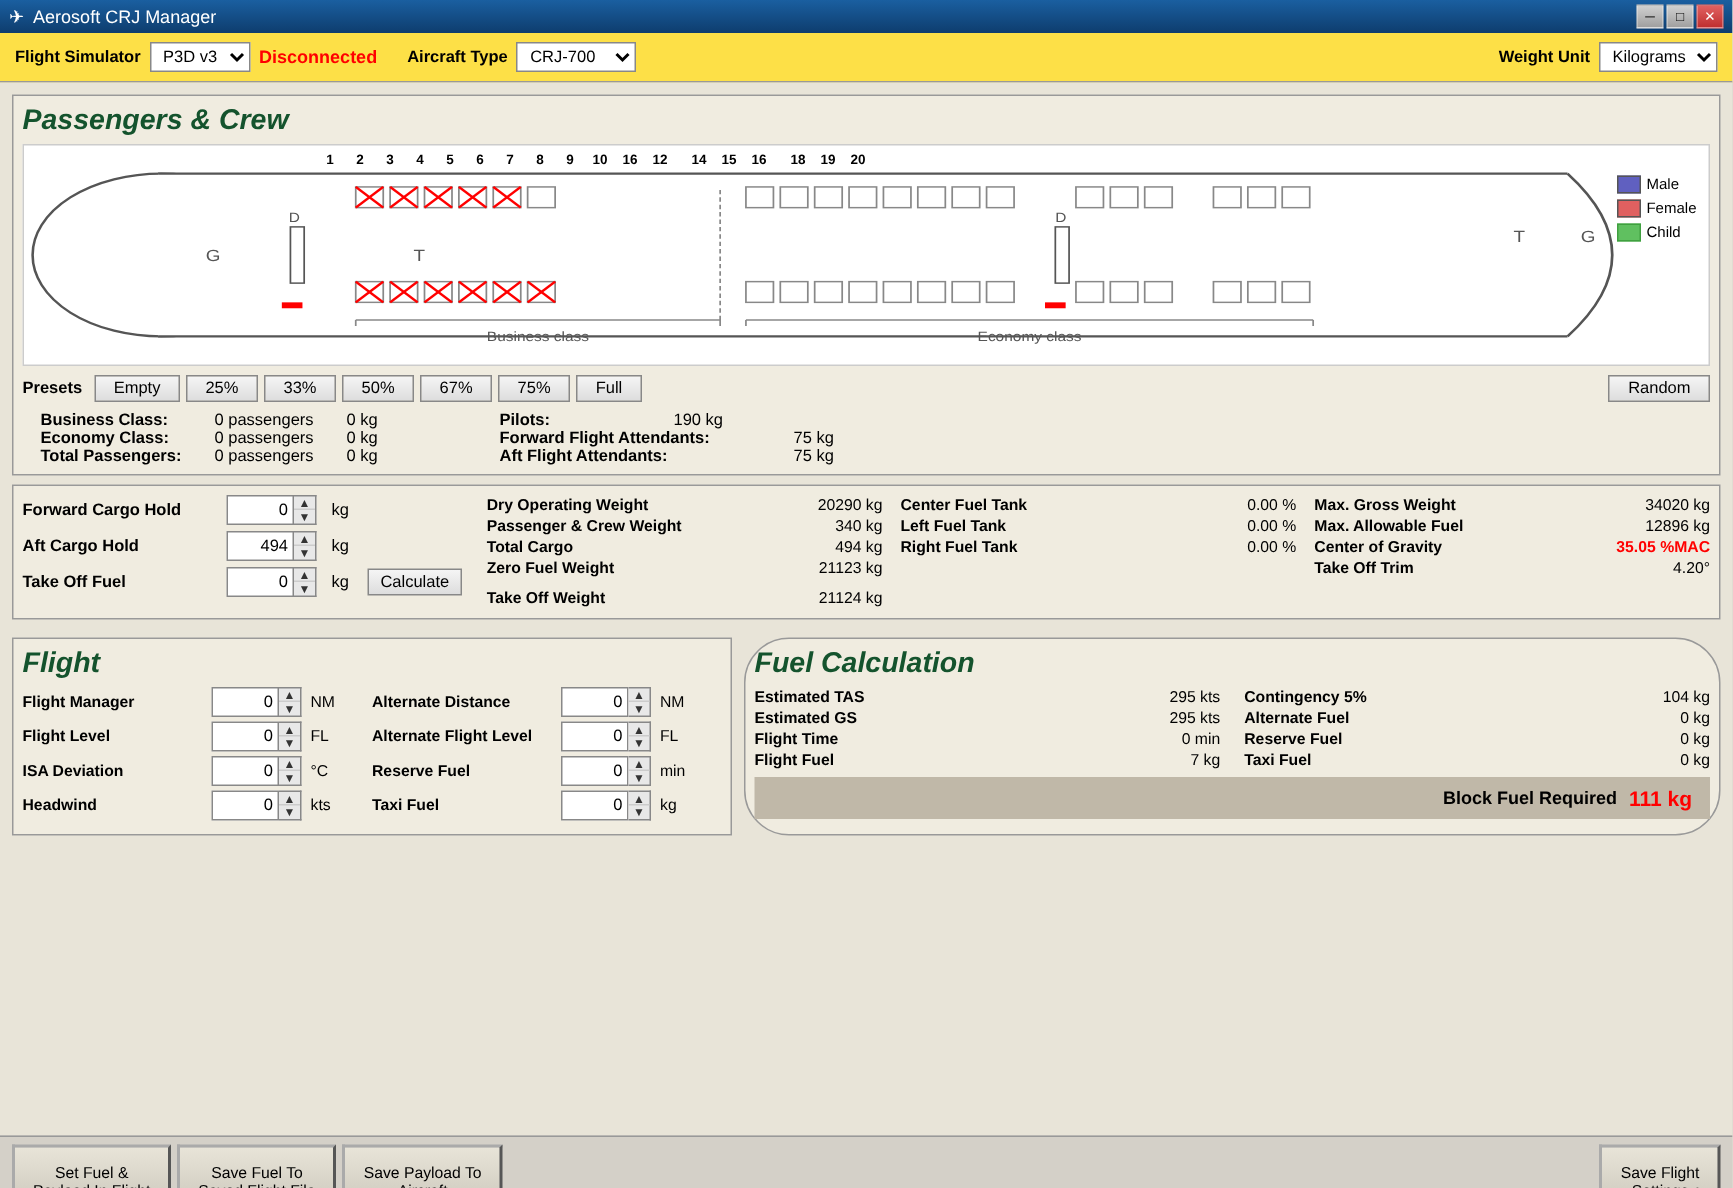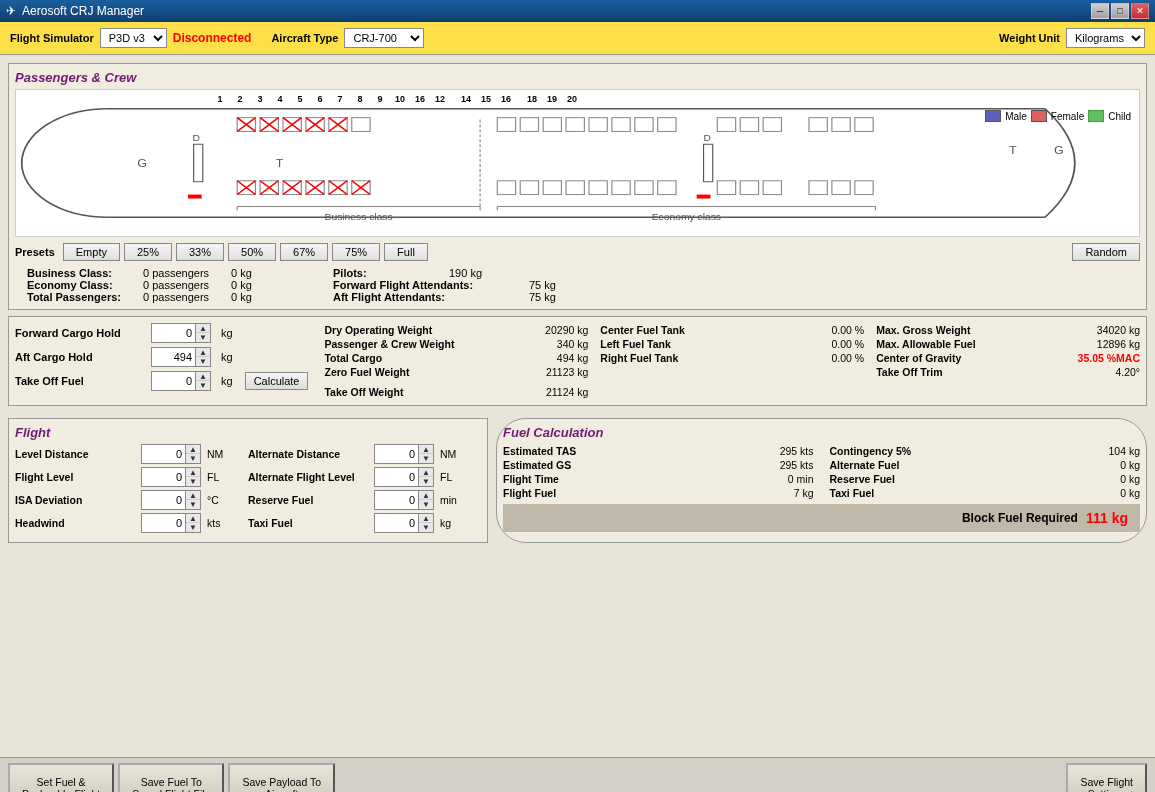--- a/index.html
+++ b/index.html
@@ -17,28 +17,28 @@
     .toolbar-group { display: flex; align-items: center; gap: 6px; }
     .toolbar label { font-size: 11px; font-weight: bold; }
     .toolbar select { font-size: 11px; padding: 2px 4px; border: 1px solid #888; background: white; }
     .disconnected-text { color: red; font-weight: bold; font-size: 12px; }
     .toolbar-spacer { flex: 1; }
     
     
     .main-content { background: #e8e4d8; padding: 8px; height: calc(792px - 22px - 38px - 30px); overflow: hidden; }
     
     
-    .section-title { color: #701a75; font-style: italic; font-weight: bold; font-size: 13px; margin-bottom: 4px; }
+    .section-title { color: #14532d; font-style: italic; font-weight: bold; font-size: 19px; margin-bottom: 4px; }
     
     
     .passengers-section { border: 1px solid #999; background: #f0ece0; padding: 6px; margin-bottom: 6px; }
     .seat-diagram { border: 1px solid #ccc; background: white; height: 148px; position: relative; display: flex; align-items: center; margin-bottom: 6px; }
     
     
-    .legend { position: absolute; right: 8px; top: 20px; display: flex; flex-direction: row; gap: 4px; }
+    .legend { position: absolute; right: 8px; top: 20px; display: flex; flex-direction: column; gap: 4px; }
     .legend-item { display: flex; align-items: center; gap: 4px; font-size: 10px; }
     .legend-box { width: 16px; height: 12px; border: 1px solid #555; }
     .legend-male { background: #6060c0; }
     .legend-female { background: #e06060; }
     
     
     .presets-row { display: flex; align-items: center; gap: 4px; }
     .presets-label { font-weight: bold; margin-right: 4px; }
     .preset-btn { padding: 2px 12px; border: 1px solid #888; background: linear-gradient(to bottom, #f5f5f5, #ddd); cursor: pointer; font-size: 11px; }
     .pax-row { display: flex; gap: 8px; align-items: center; }
@@ -446,21 +446,21 @@
   </div>
 
   <div style="display:flex;gap:8px;">
 
     <div class="flight-section" style="flex:0 0 480px;">
       <div class="section-title">Flight</div>
       <div style="display:flex;gap:16px;">
 
         <div>
           <div class="flight-row">
-            <span class="flight-label">Level Distance</span>
+            <span class="flight-label">Flight Manager</span>
             <div class="spin-group">
               <input type="text" value="0" style="width: 45px;">
               <div class="spin-btns">
                 <span>▲</span>
                 <span>▼</span>
               </div>
             </div>
             <span class="flight-unit">NM</span>
           </div>
           <div class="flight-row">

